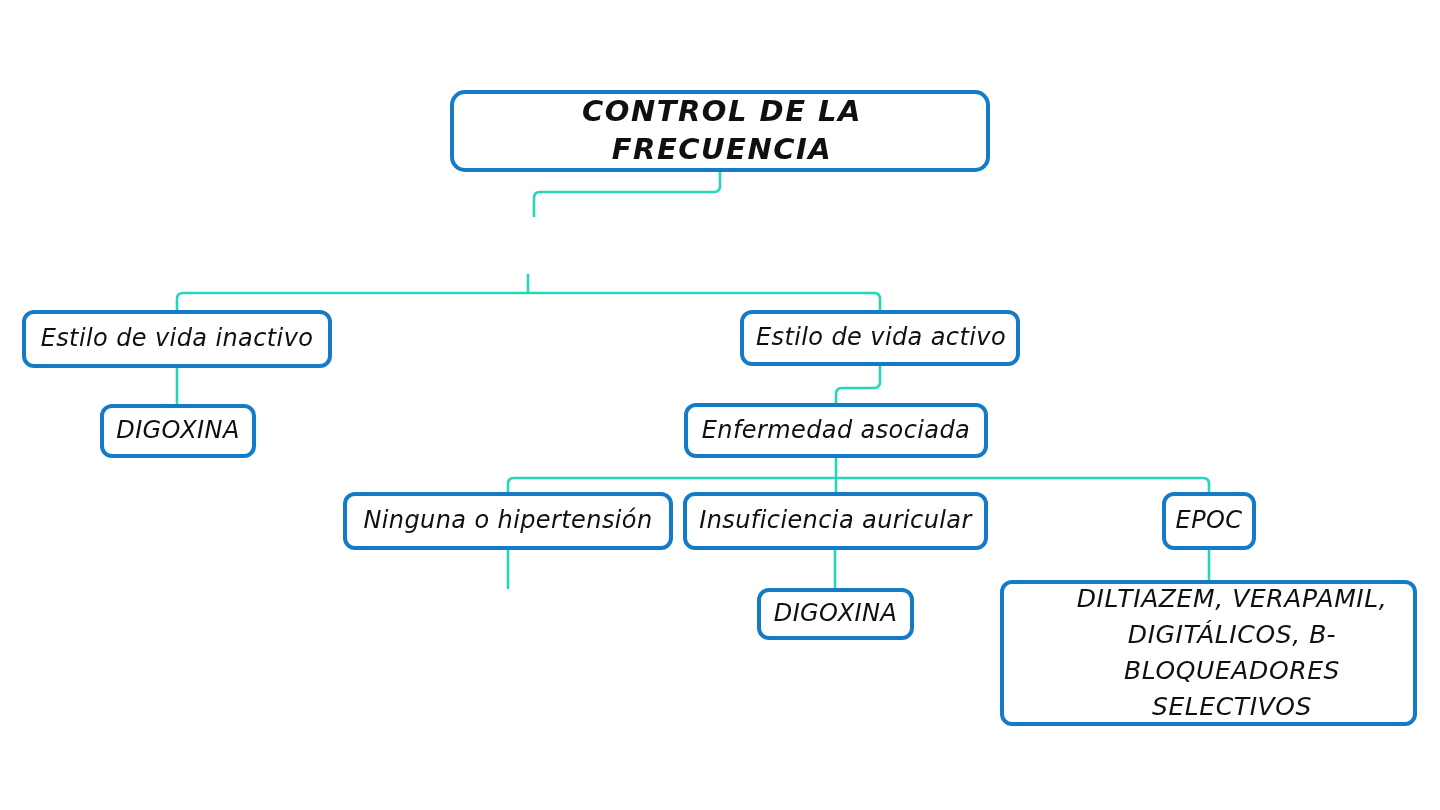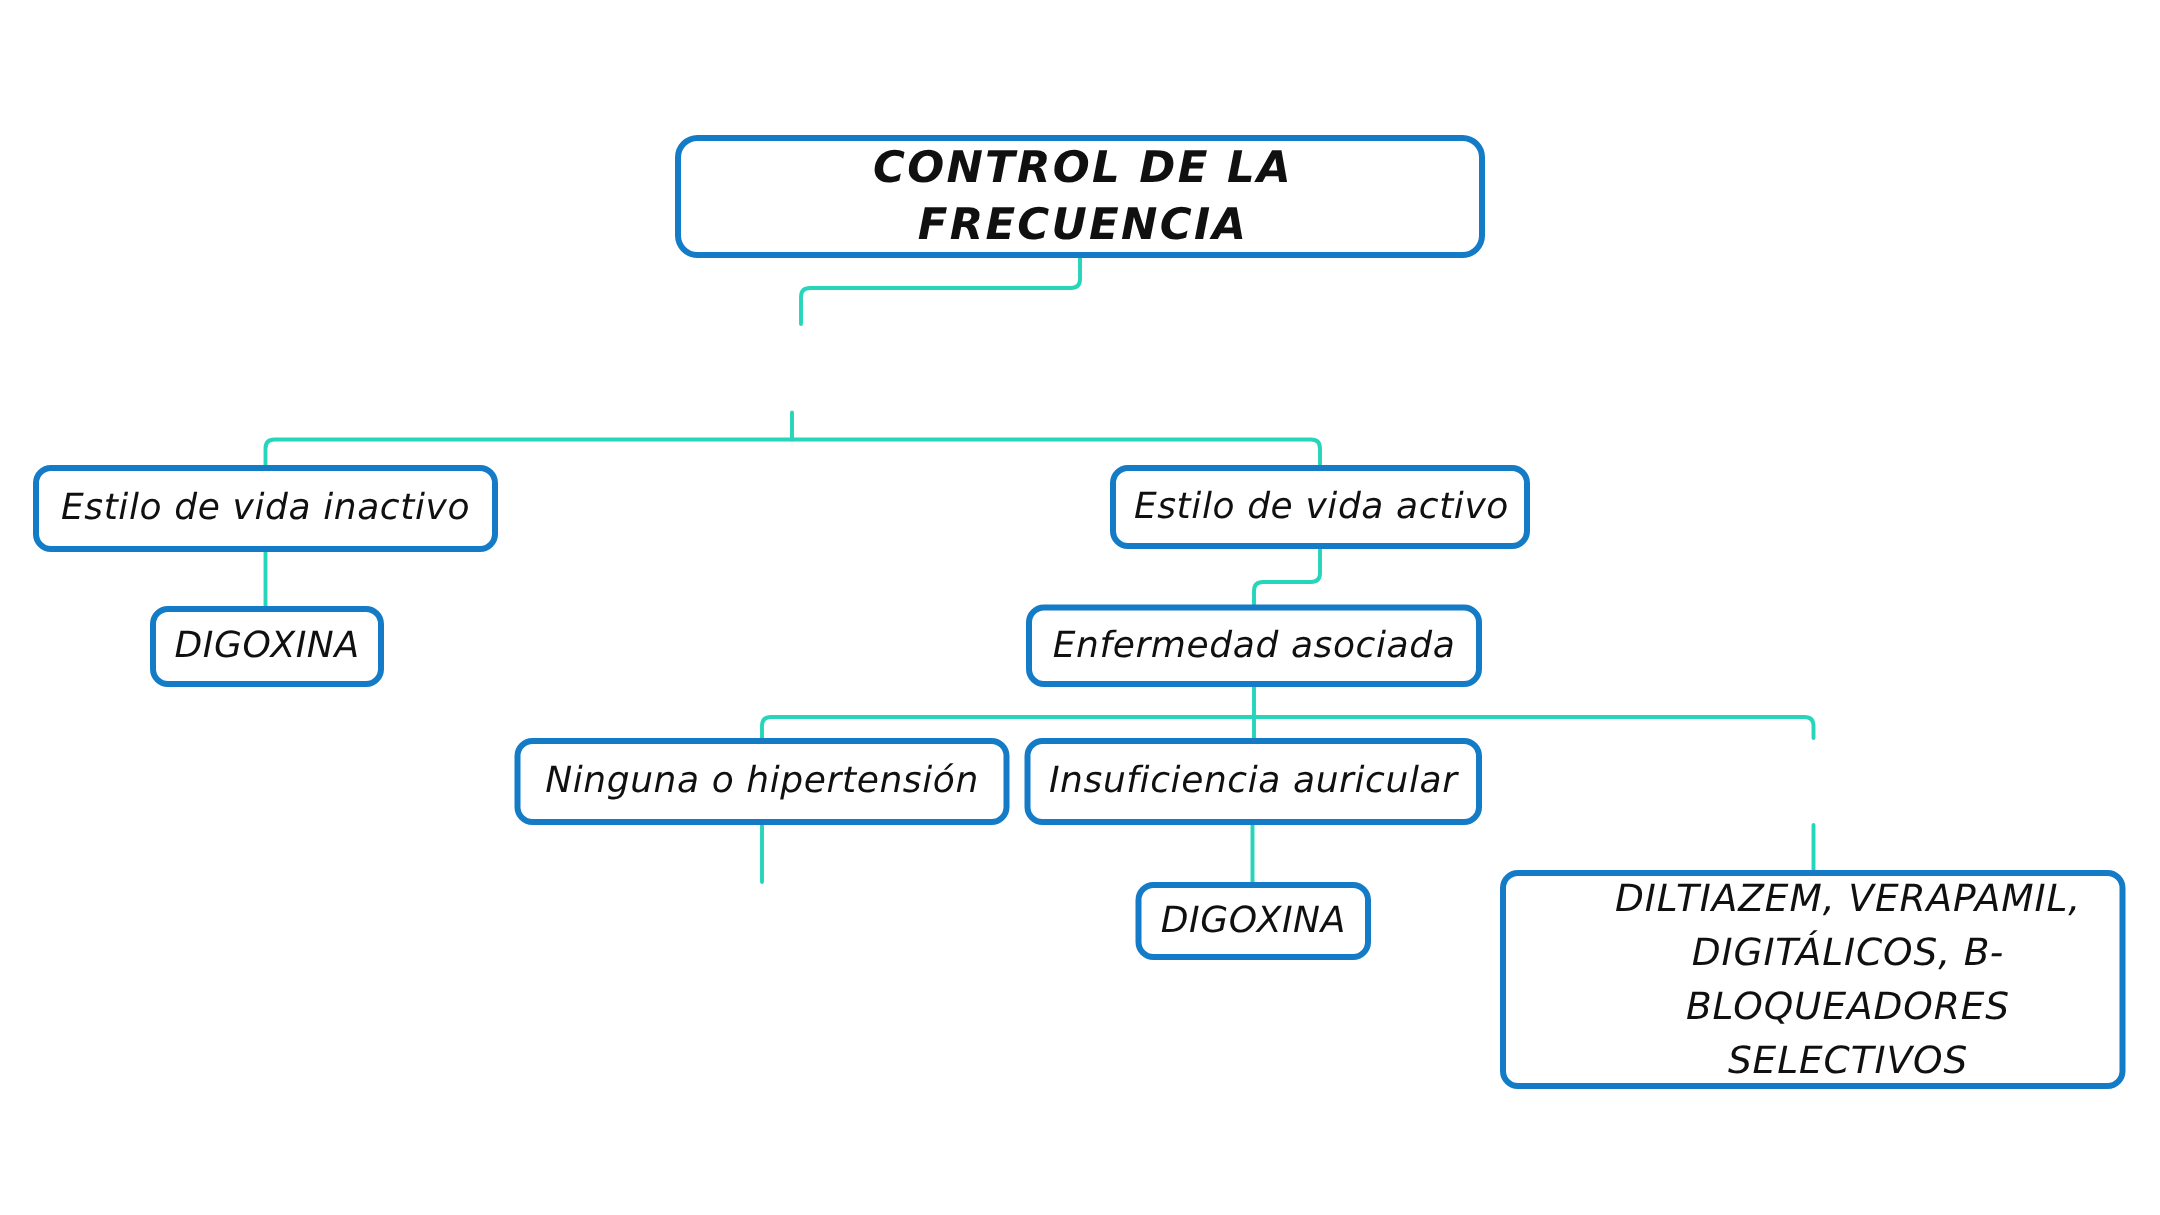--- a/index.html
+++ b/index.html
@@ -93,20 +93,23 @@
   </div>
 
   <div class="node" style="left:343px; top:492px; width:330px; height:58px;">
     <span class="label">Ninguna o hipertensión</span>
   </div>
 
   <div class="node" style="left:683px; top:492px; width:305px; height:58px;">
     <span class="label">Insuficiencia auricular</span>
   </div>
 
+  <div class="node" style="left:1162px; top:492px; width:94px; height:58px;">
+    <span class="label">EPOC</span>
+  </div>
 
 
   <div class="node" style="left:757px; top:588px; width:157px; height:52px;">
     <span class="label">DIGOXINA</span>
   </div>
 
   <div class="node multiline-node" style="left:1000px; top:580px; width:417px; height:146px;">
     <span class="label">DILTIAZEM, VERAPAMIL,
 DIGITÁLICOS, B-
 BLOQUEADORES SELECTIVOS</span>

